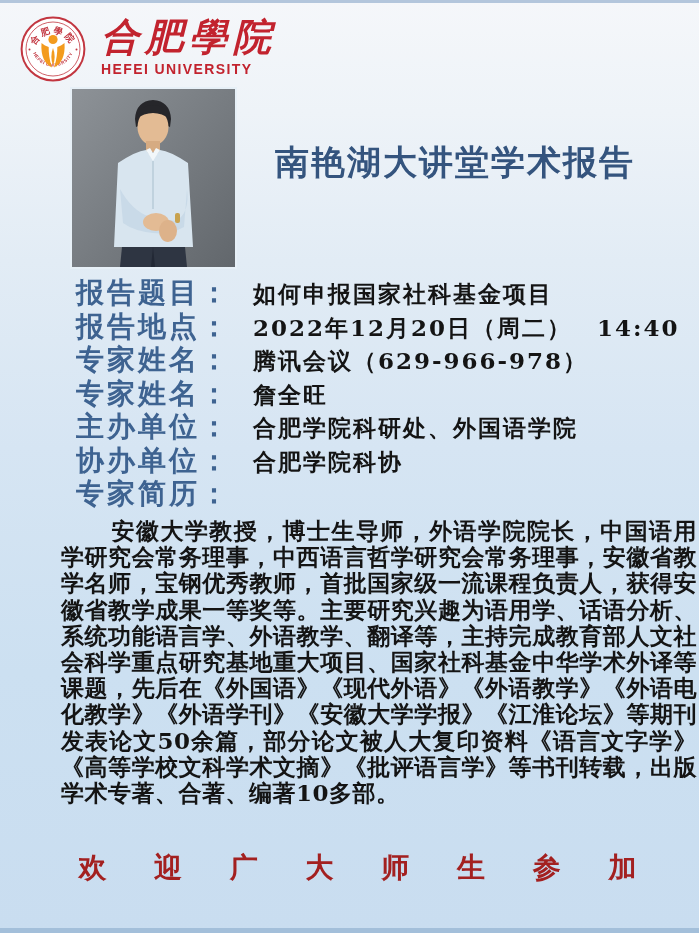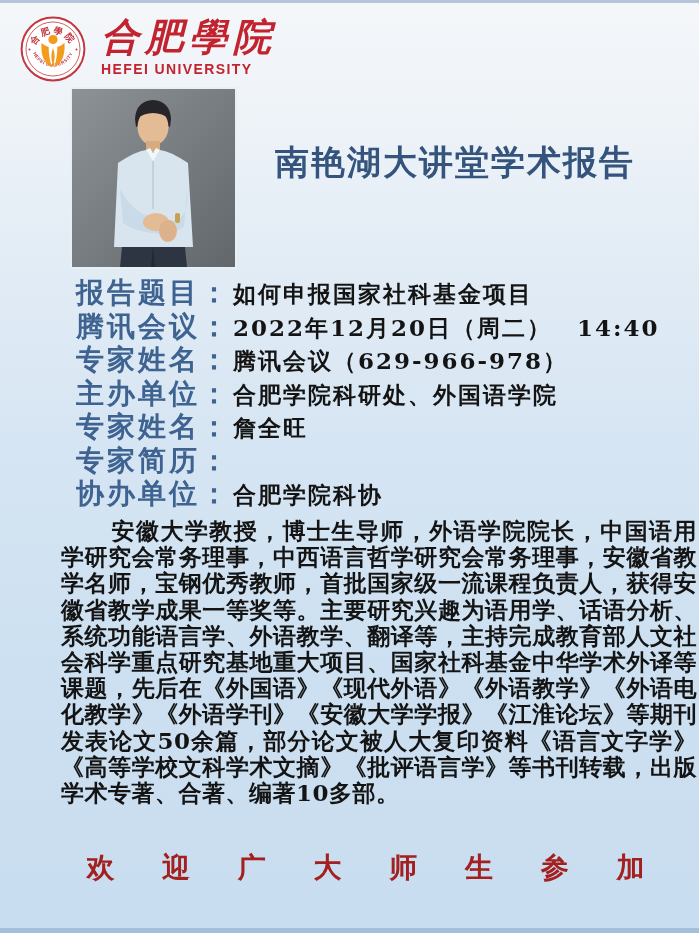--- a/index.html
+++ b/index.html
@@ -50,34 +50,34 @@
 
   
   .info{position:absolute;left:76px;top:276px;width:600px;}
   .info-row{height:33.5px;line-height:33.5px;white-space:nowrap;}
   .info-label{
     font-size:28px;font-weight:bold;letter-spacing:3px;
     color:#3e6391;
   }
   .info-value{
     font-size:23px;font-weight:bold;letter-spacing:2px;
-    color:#141414;margin-left:2px;
+    color:#141414;margin-left:22px;
   }
 
   
   .bio{
     position:absolute;left:57px;top:514px;width:636px;margin:4px;
     font-size:23px;line-height:26.2px;font-weight:bold;
     color:#141414;text-align:justify;text-indent:2.2em;
     letter-spacing:0.5px;
   }
 
   
   .welcome{
-    position:absolute;left:56px;top:849px;width:620px;
+    position:absolute;left:48px;top:849px;width:620px;
     text-align:center;
     font-size:28px;font-weight:bold;color:#a32020;
     word-spacing:36px;letter-spacing:1px;
   }
 </style>
 </head>
 <body>
 
 <div class="poster">
 
@@ -140,36 +140,36 @@
     </svg>
   </div>
 
   <h1 class="title">南艳湖大讲堂学术报告</h1>
 
   <div class="info">
     <div class="info-row">
       <span class="info-label">报告题目：</span><span class="info-value">如何申报国家社科基金项目</span>
     </div>
     <div class="info-row">
-      <span class="info-label">腾讯会议：</span><span class="info-value">2022年12月20日（周二）　14:40</span>
+      <span class="info-label">报告地点：</span><span class="info-value">2022年12月20日（周二）　14:40</span>
     </div>
     <div class="info-row">
       <span class="info-label">专家姓名：</span><span class="info-value">腾讯会议（629-966-978）</span>
     </div>
     <div class="info-row">
+      <span class="info-label">专家姓名：</span><span class="info-value">詹全旺</span>
+    </div>
+    <div class="info-row">
       <span class="info-label">主办单位：</span><span class="info-value">合肥学院科研处、外国语学院</span>
     </div>
     <div class="info-row">
-      <span class="info-label">专家姓名：</span><span class="info-value">詹全旺</span>
+      <span class="info-label">协办单位：</span><span class="info-value">合肥学院科协</span>
     </div>
     <div class="info-row">
       <span class="info-label">专家简历：</span><span class="info-value"></span>
-    </div>
-    <div class="info-row">
-      <span class="info-label">协办单位：</span><span class="info-value">合肥学院科协</span>
     </div>
   </div>
 
   <p class="bio">安徽大学教授，博士生导师，外语学院院长，中国语用学研究会常务理事，中西语言哲学研究会常务理事，安徽省教学名师，宝钢优秀教师，首批国家级一流课程负责人，获得安徽省教学成果一等奖等。主要研究兴趣为语用学、话语分析、系统功能语言学、外语教学、翻译等，主持完成教育部人文社会科学重点研究基地重大项目、国家社科基金中华学术外译等课题，先后在《外国语》《现代外语》《外语教学》《外语电化教学》《外语学刊》《安徽大学学报》《江淮论坛》等期刊发表论文50余篇，部分论文被人大复印资料《语言文字学》《高等学校文科学术文摘》《批评语言学》等书刊转载，出版学术专著、合著、编著10多部。</p>
 
   <div class="welcome">欢 迎 广 大 师 生 参 加</div>
 
   <div class="edge-strip bottom"></div>
 
 </div>

